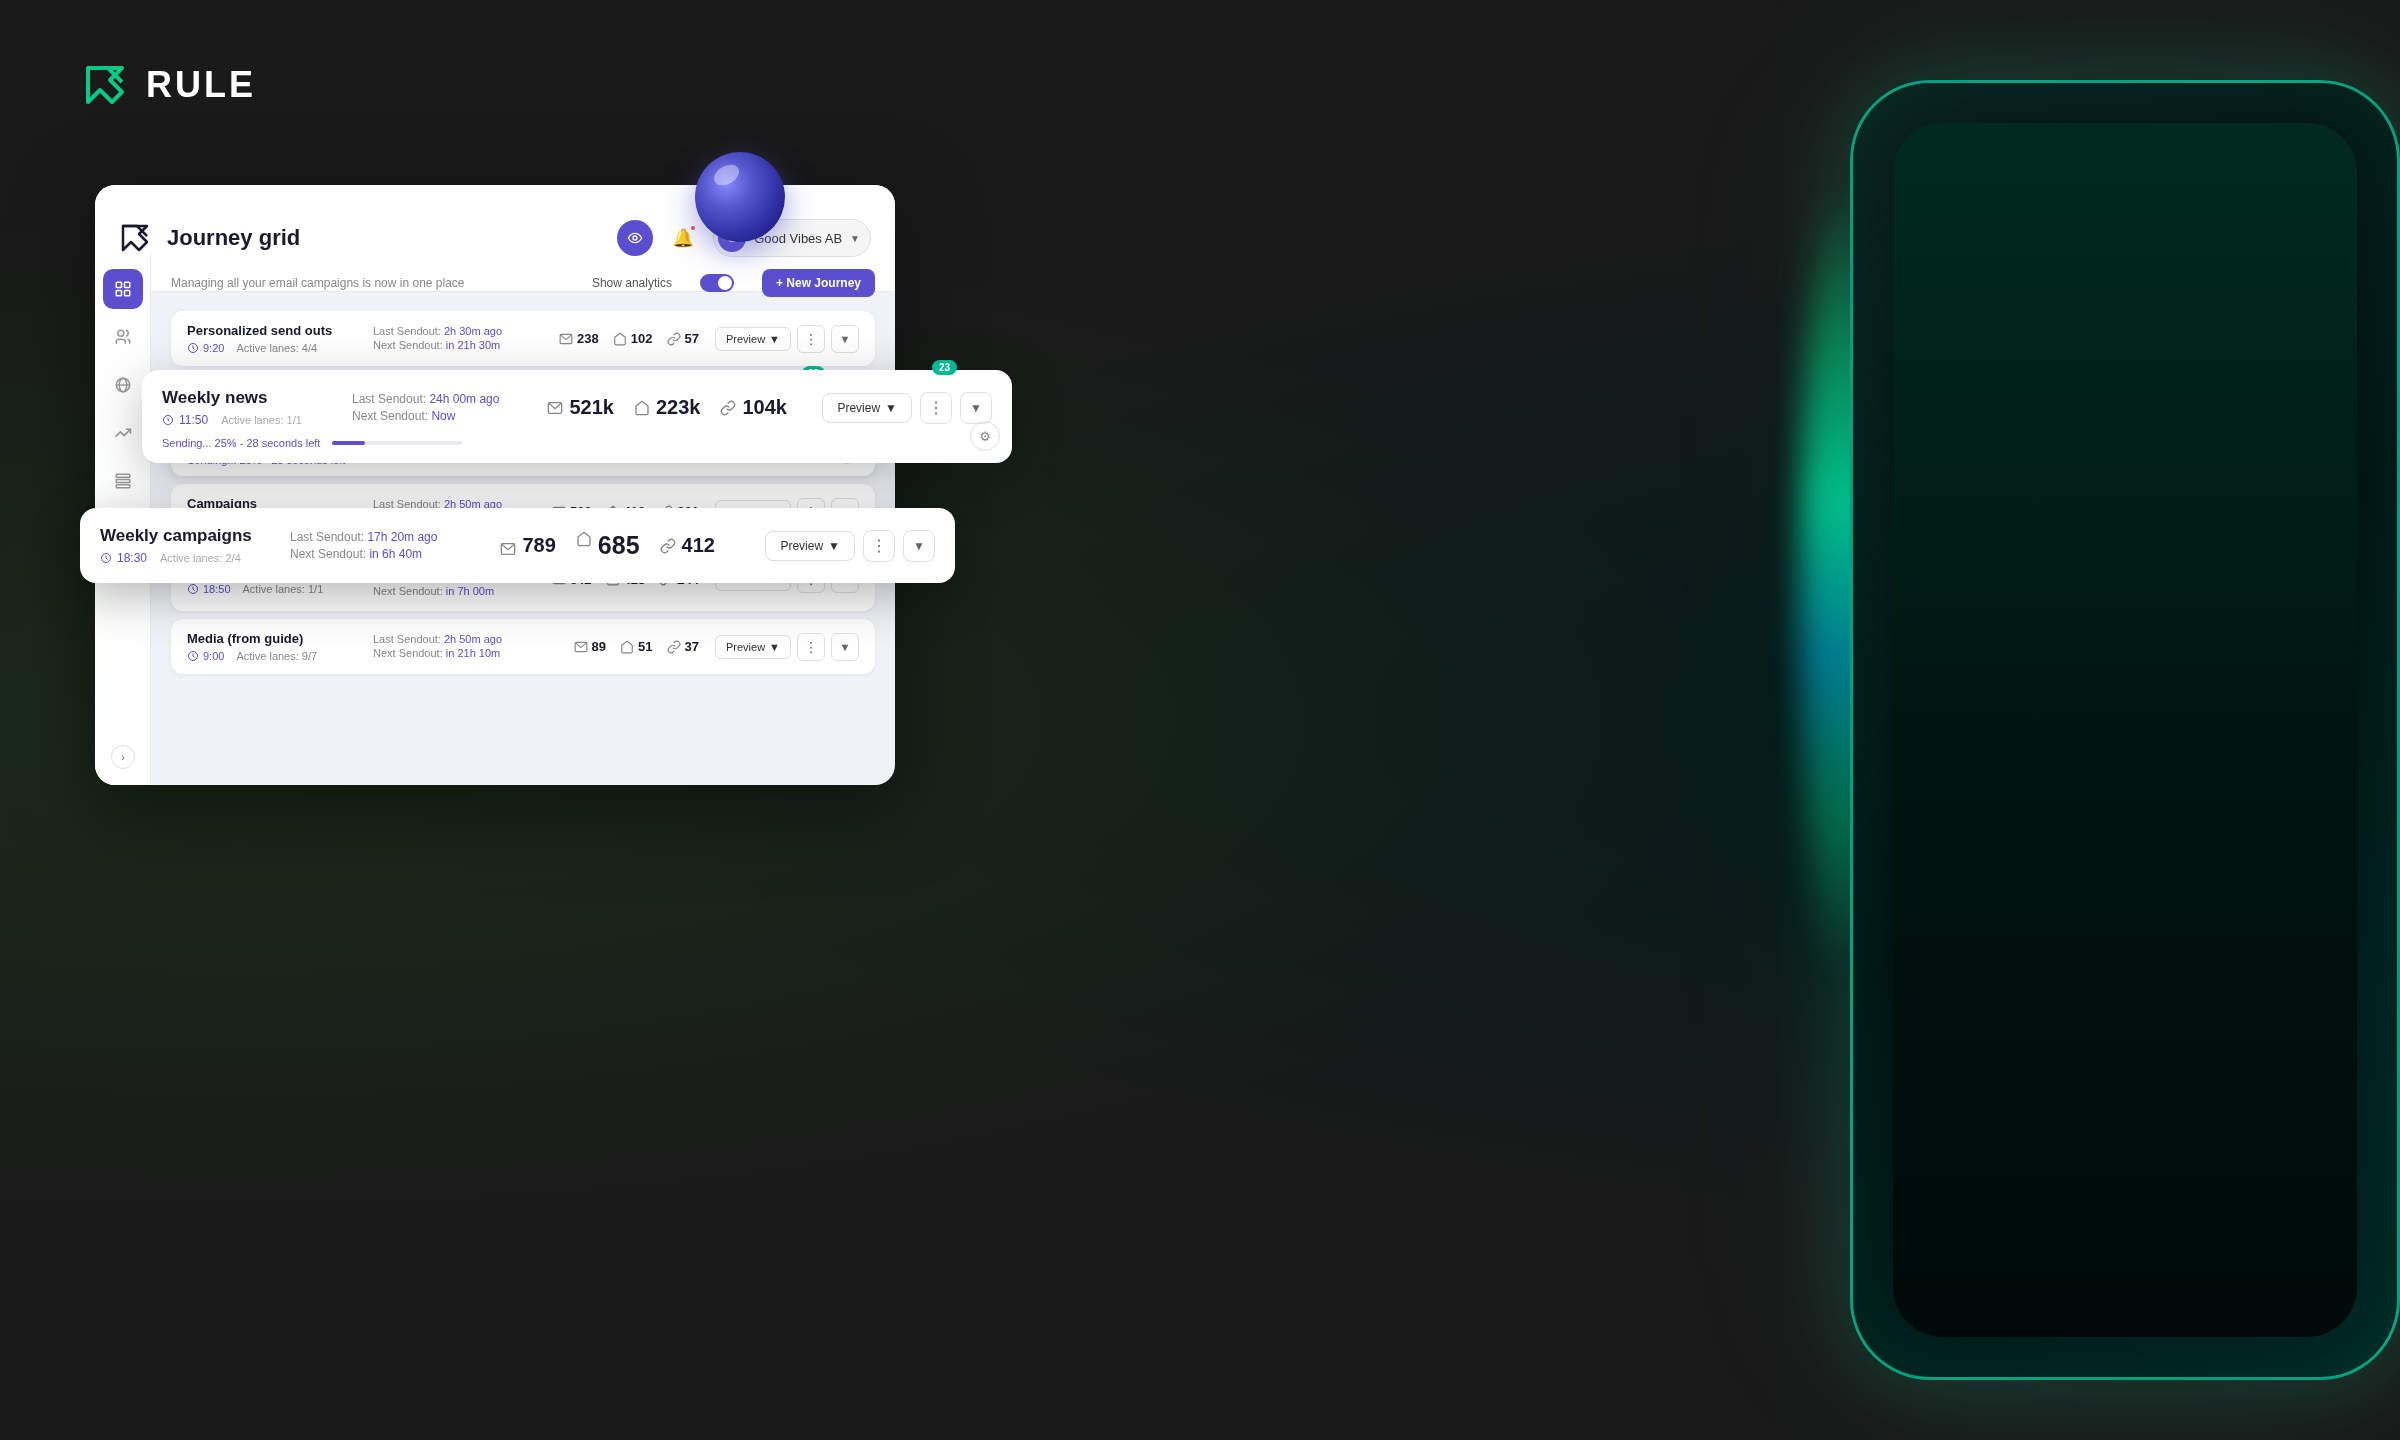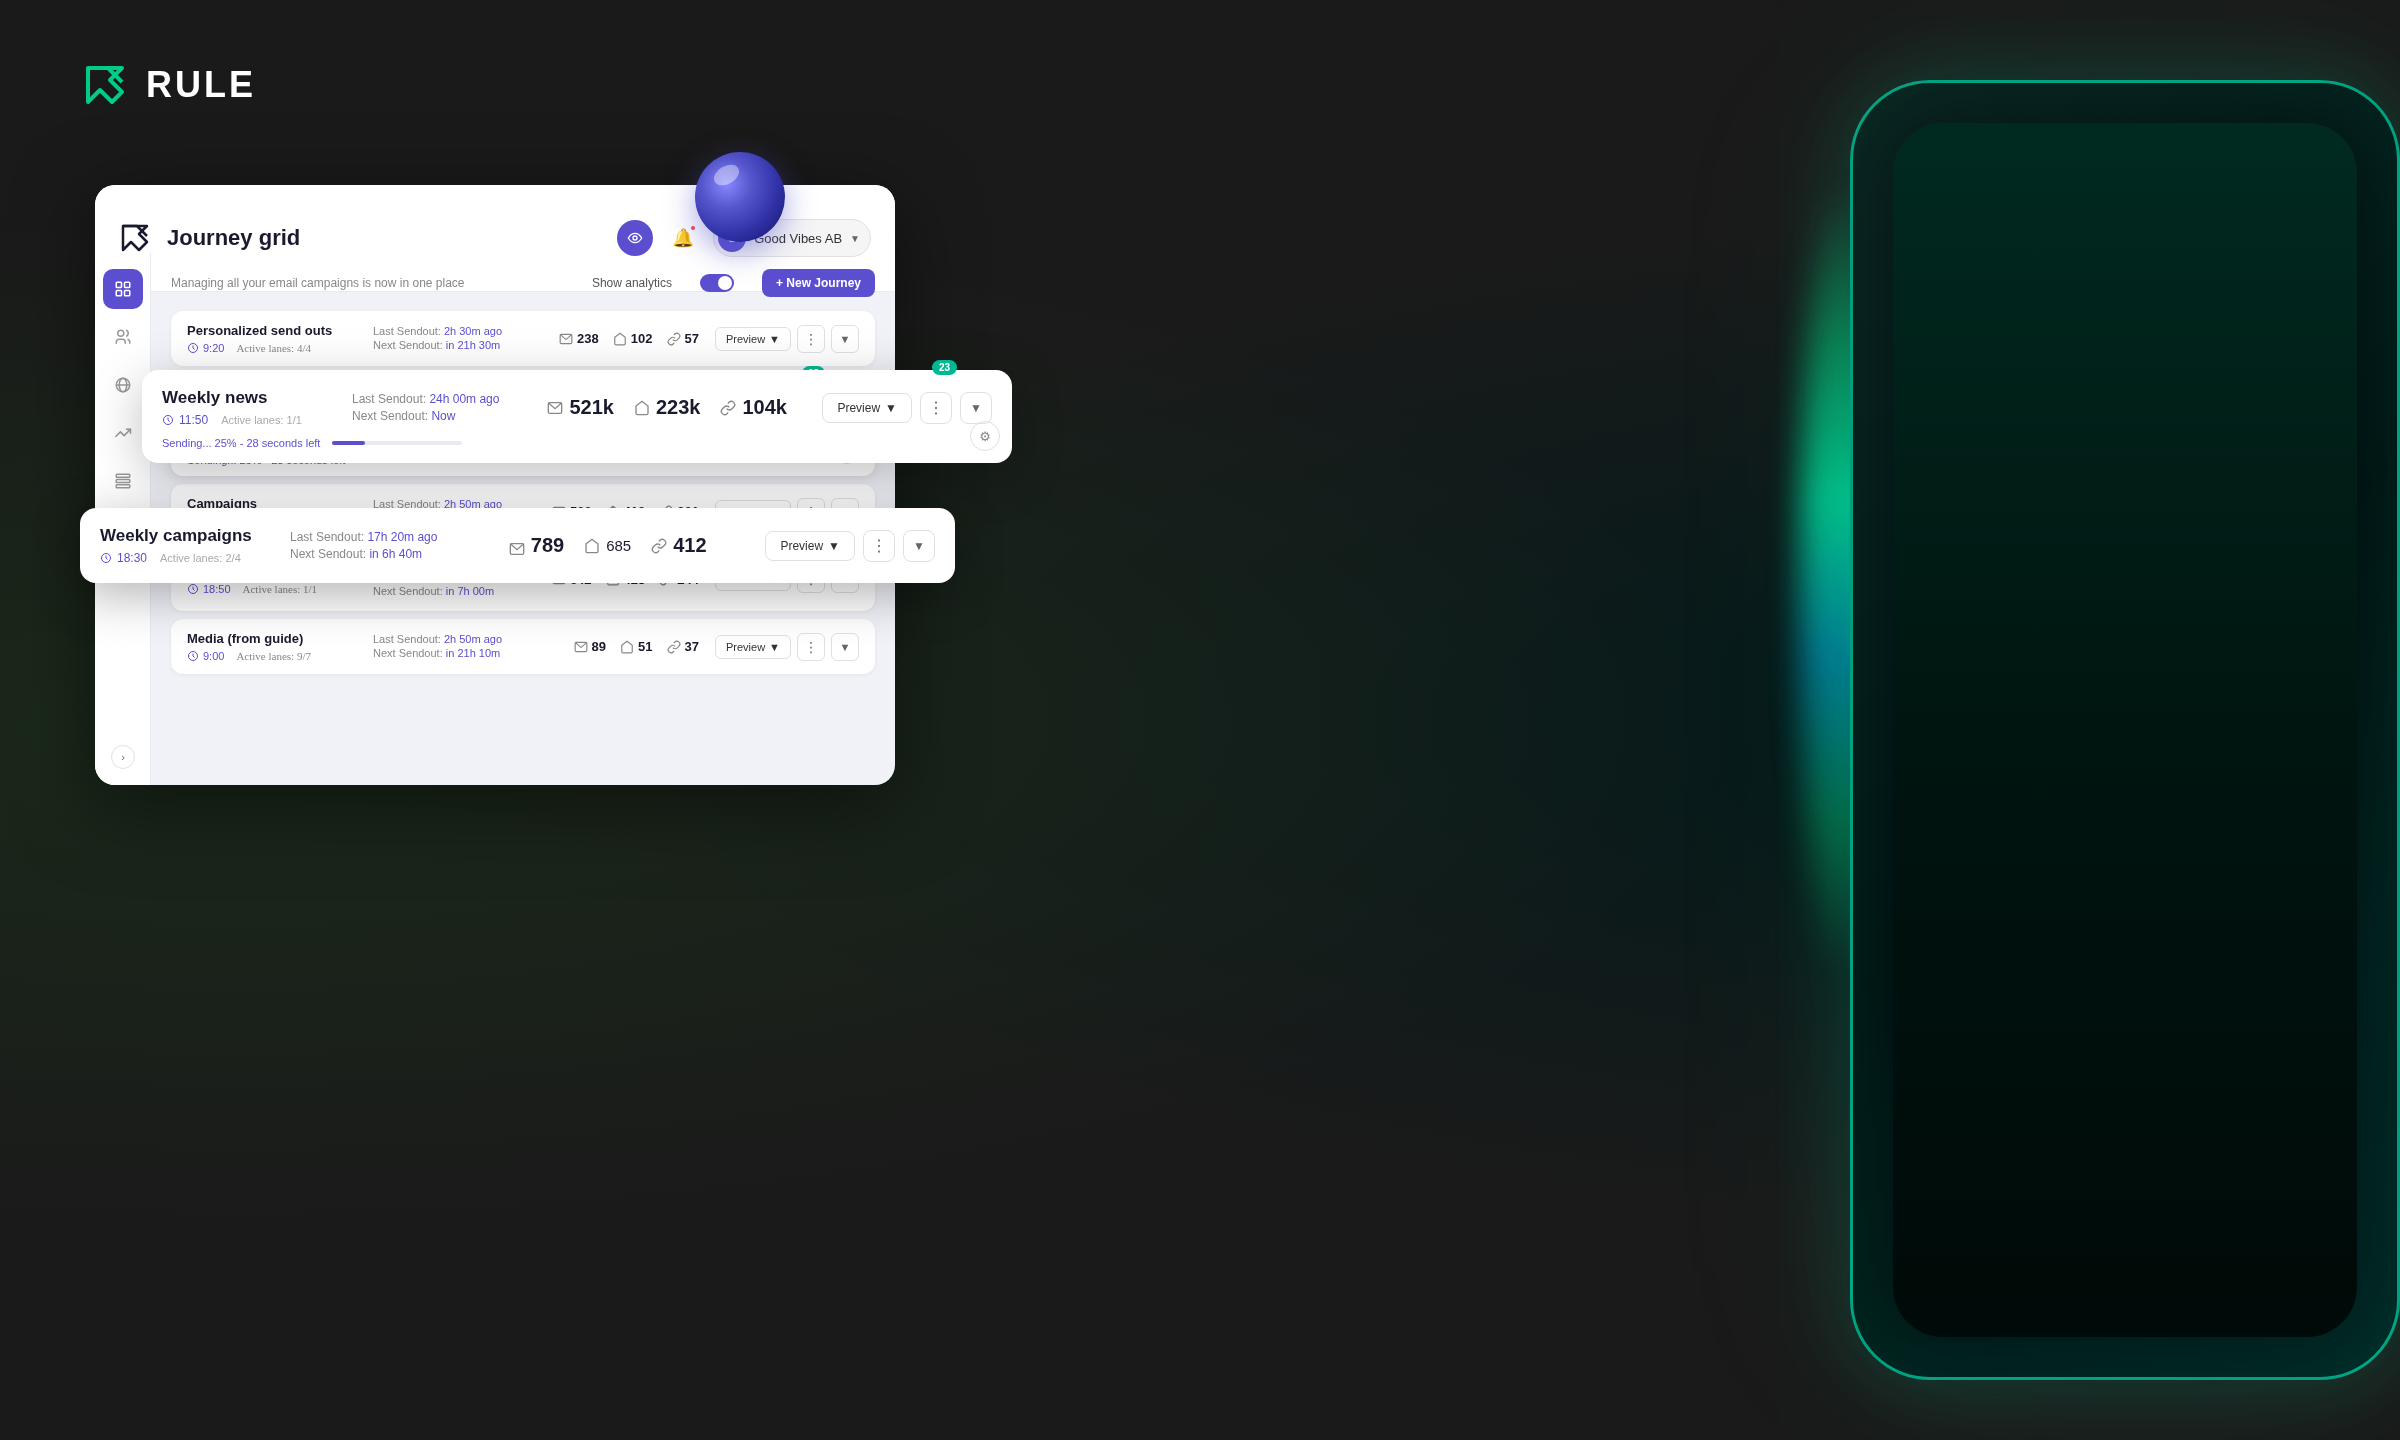--- a/index.html
+++ b/index.html
@@ -553,21 +553,20 @@
       height: 20%;
       background: rgba(255,255,255,0.4);
       border-radius: 50%;
       transform: rotate(-30deg);
     }
 
     
     .lanes-badge {
       font-size: 11px;
       color: #888;
-      font-family: Liberation Serif, serif;
     }
   </style>
 </head>
 <body>
 
 <div class="bg-overlay"></div>
 
 <div class="phone-device" style="right:0; top:80px;">
   <div class="phone-edge-glow"></div>
   <div class="phone-inner-glow"></div>
@@ -993,21 +992,21 @@
       <div style="font-size:12px; color:#888;">Next Sendout: <span style="color:#5b4fcf; font-weight:500;">in 6h 40m</span></div>
     </div>
     <div style="flex:1; display:flex; align-items:center; gap:20px; justify-content:center;">
       <div style="display:flex; align-items:flex-end; gap:6px; font-size:20px; font-weight:700; color:#1a1a2e;">
         <svg width="16" height="16" viewBox="0 0 24 24" fill="none" stroke="#888" stroke-width="2">
             <rect x="2" y="4" width="20" height="16" rx="2"></rect>
             <polyline points="2,4 12,13 22,4"></polyline>
           </svg>
         789
       </div>
-      <div style="display:flex; align-items:center; gap:6px; font-size:15px; font-weight:400; color:#1a1a2e;">
+      <div style="display:flex; align-items:flex-start; gap:6px; font-size:25px; font-weight:700; color:#1a1a2e;">
         <svg width="16" height="16" viewBox="0 0 24 24" fill="none" stroke="#888" stroke-width="2">
             <path d="M3 9l9-7 9 7v11a2 2 0 0 1-2 2H5a2 2 0 0 1-2-2z"></path>
           </svg>
         685
       </div>
       <div style="display:flex; align-items:center; gap:6px; font-size:20px; font-weight:700; color:#1a1a2e;">
         <svg width="16" height="16" viewBox="0 0 24 24" fill="none" stroke="#888" stroke-width="2">
             <path d="M10 13a5 5 0 0 0 7.54.54l3-3a5 5 0 0 0-7.07-7.07l-1.72 1.71"></path>
             <path d="M14 11a5 5 0 0 0-7.54-.54l-3 3a5 5 0 0 0 7.07 7.07l1.71-1.71"></path>
           </svg>

